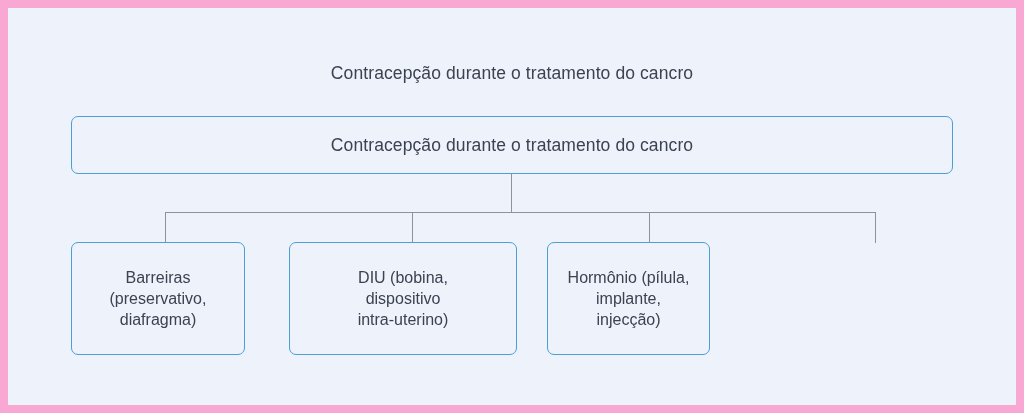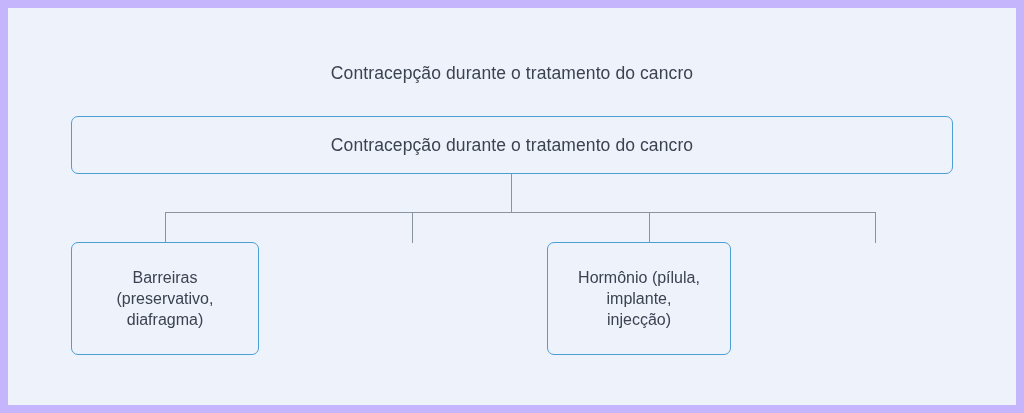--- a/index.html
+++ b/index.html
@@ -11,21 +11,21 @@
     height: 413px;
     background: #ffffff;
     font-family: "Liberation Sans", sans-serif;
     overflow: hidden;
   }
 
   .canvas {
     position: relative;
     width: 1024px;
     height: 413px;
-    background: #c4b5fd;
+    background: #f9a8d4;
     box-sizing: border-box;
   }
 
   .panel {
     position: absolute;
     left: 8px;
     top: 8px;
     width: 1008px;
     height: 397px;
     background: #eef2fb;
@@ -114,23 +114,23 @@
     padding: 4px 8px;
   }
 
   .leaf span {
     font-size: 16px;
     line-height: 1.32;
     color: #3b4250;
     white-space: pre-line;
   }
 
-  .leaf-1 { left: 63px;  width: 188px; }
+  .leaf-1 { left: 63px;  width: 174px; }
   .leaf-2 { left: 281px; width: 228px; }
-  .leaf-3 { left: 539px; width: 184px; }
+  .leaf-3 { left: 539px; width: 163px; }
   .leaf-4 { left: 755px; width: 190px; }
 </style>
 </head>
 <body>
 
 <div class="canvas">
   <div class="panel">
 
     <div class="diagram-title">Contracepção durante o tratamento do cancro</div>
 
@@ -144,20 +144,25 @@
     <div class="conn drop drop-2"></div>
     <div class="conn drop drop-3"></div>
     <div class="conn drop drop-4"></div>
 
     <div class="leaf-row">
       <div class="leaf leaf-1">
         <span>Barreiras
 (preservativo,
 diafragma)</span>
       </div>
+      <div class="leaf leaf-2">
+        <span>DIU (bobina,
+dispositivo
+intra-uterino)</span>
+      </div>
       <div class="leaf leaf-3">
         <span>Hormônio (pílula,
 implante,
 injecção)</span>
       </div>
     </div>
 
   </div>
 </div>
 

